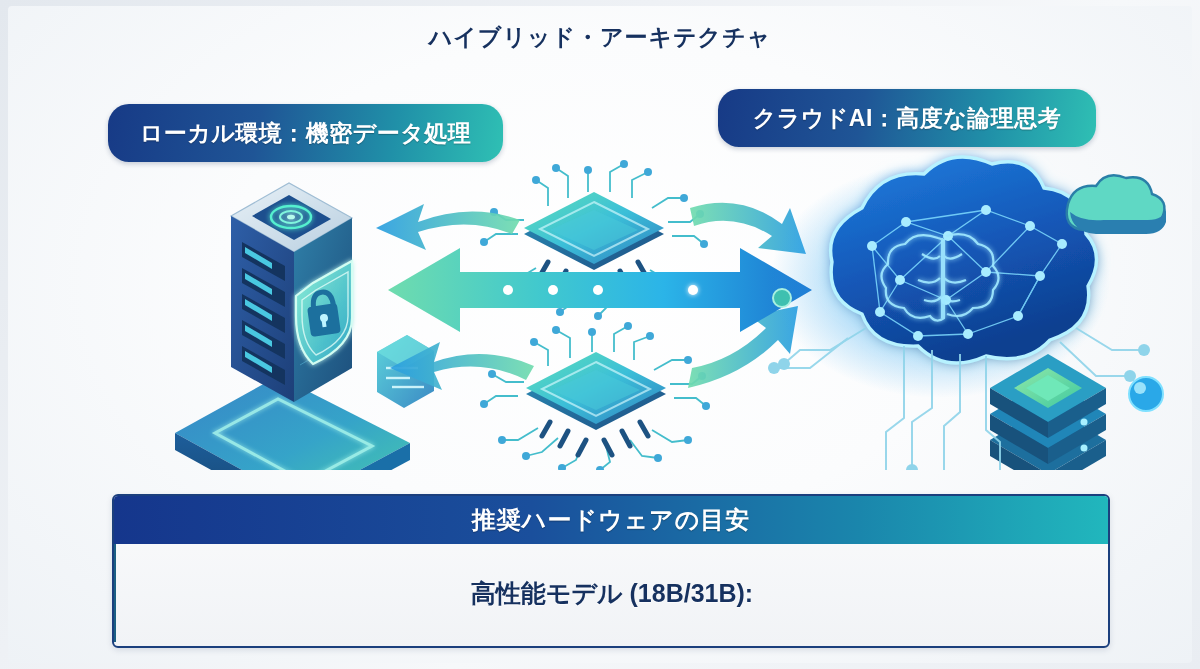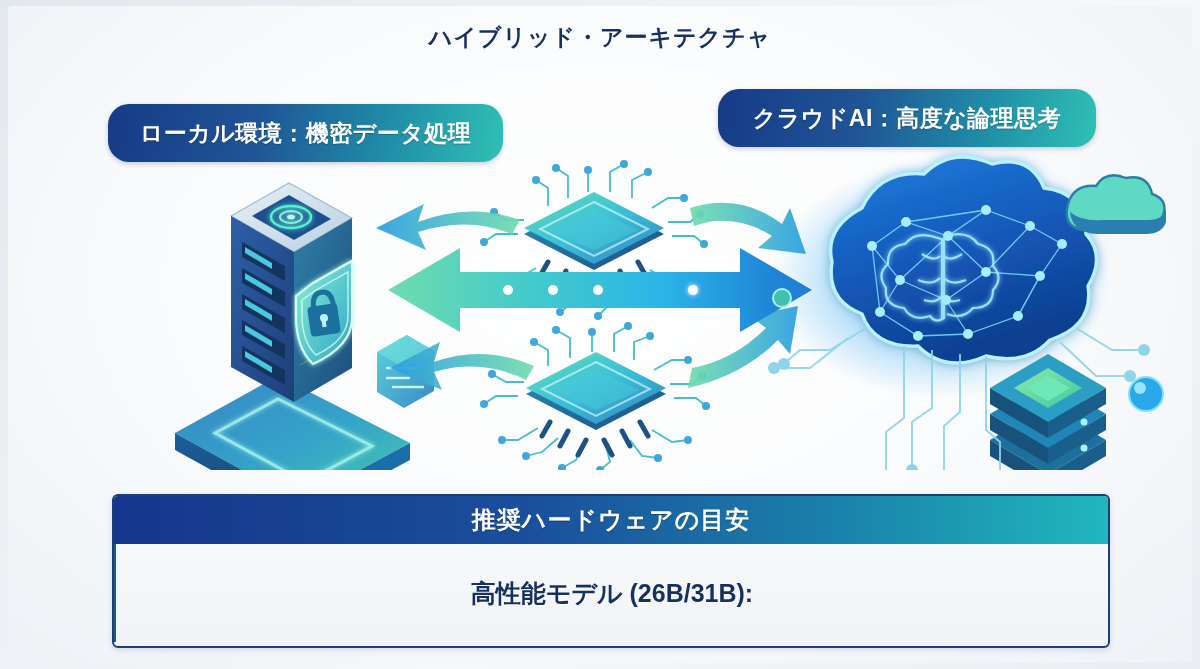--- a/index.html
+++ b/index.html
@@ -550,17 +550,17 @@
         <circle cx="782" cy="148" r="9" fill="#3fc0b0" stroke="#a8f0e0" stroke-width="2"></circle>
       </g>
     </svg>
   </div>
 
   <div class="hw-table">
     <div class="hw-header">推奨ハードウェアの目安</div>
     <div class="hw-body">
       <div class="hw-divider"></div>
       <div class="hw-cell">
-        <div>高性能モデル (26B/31B):</div>
+        <div>高性能モデル (18B/31B):</div>
       </div>
     </div>
   </div>
 </div>
 
 </body></html>

